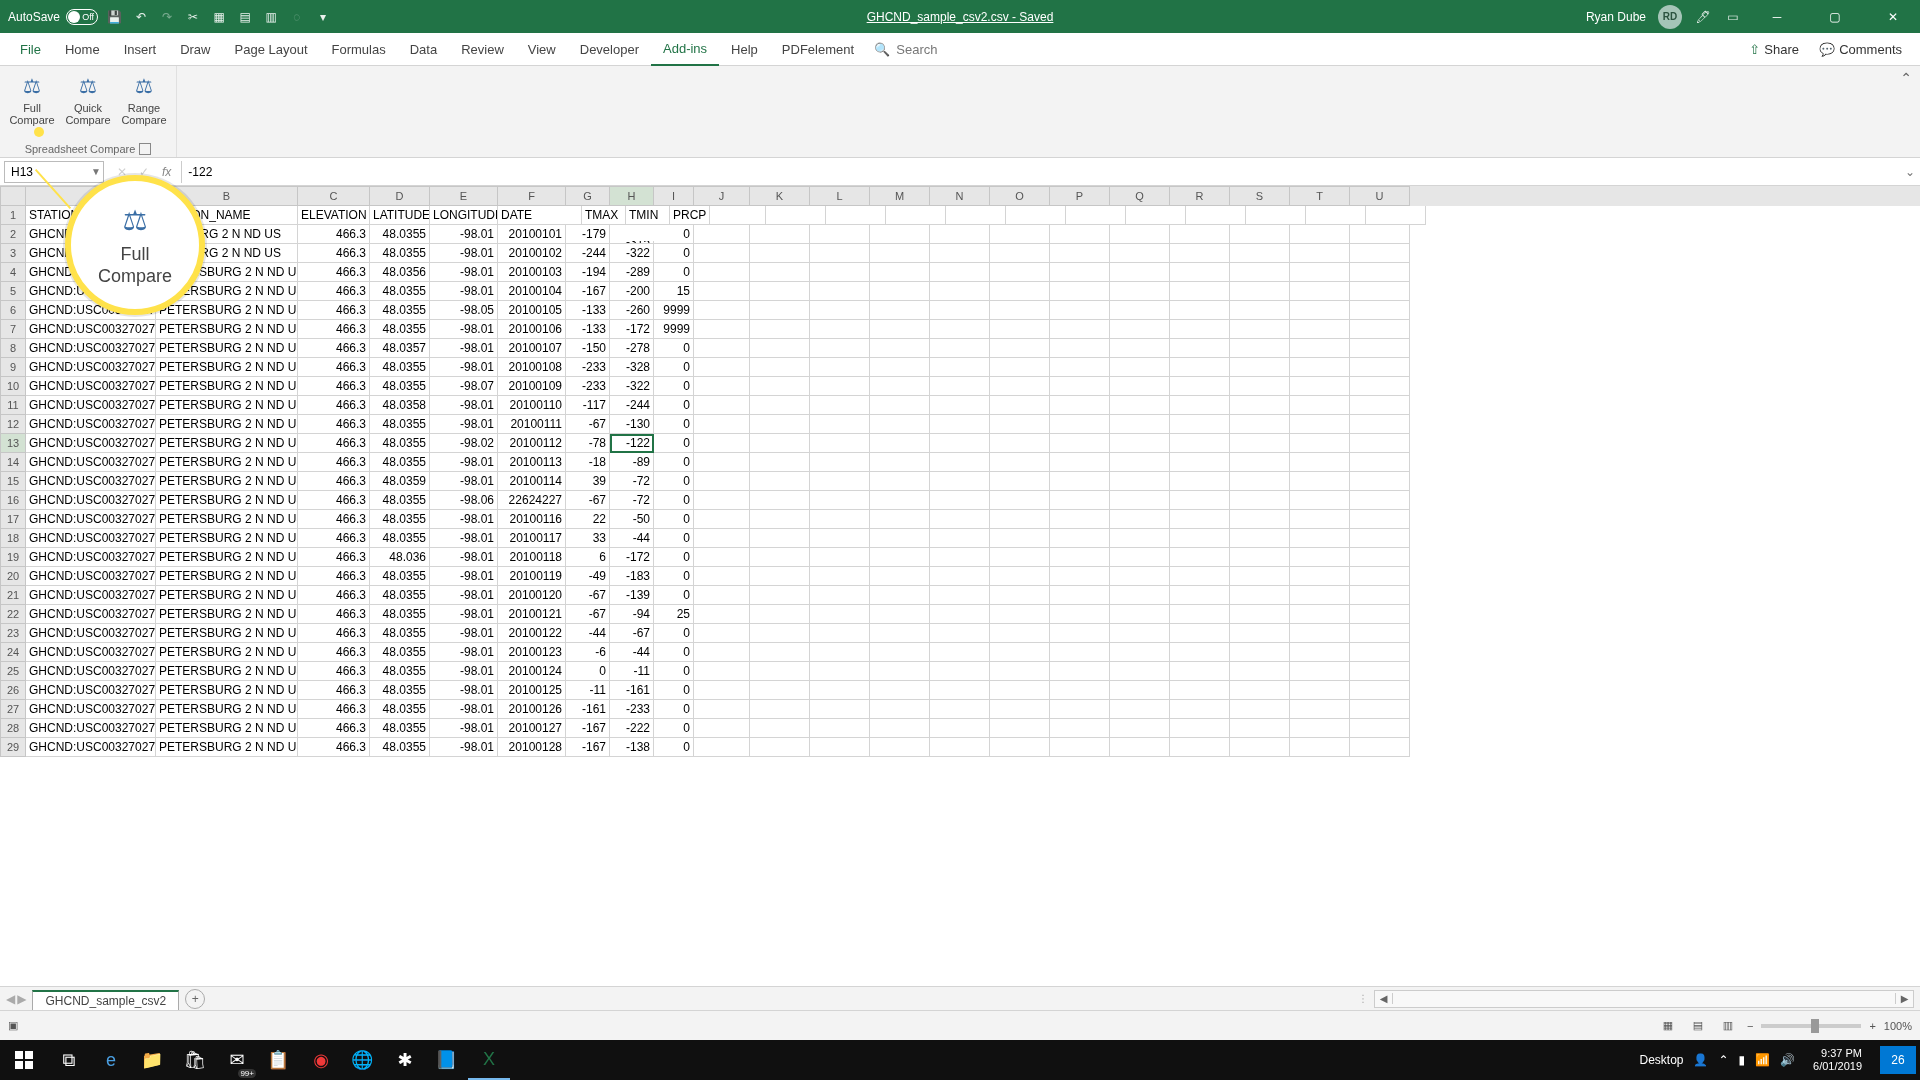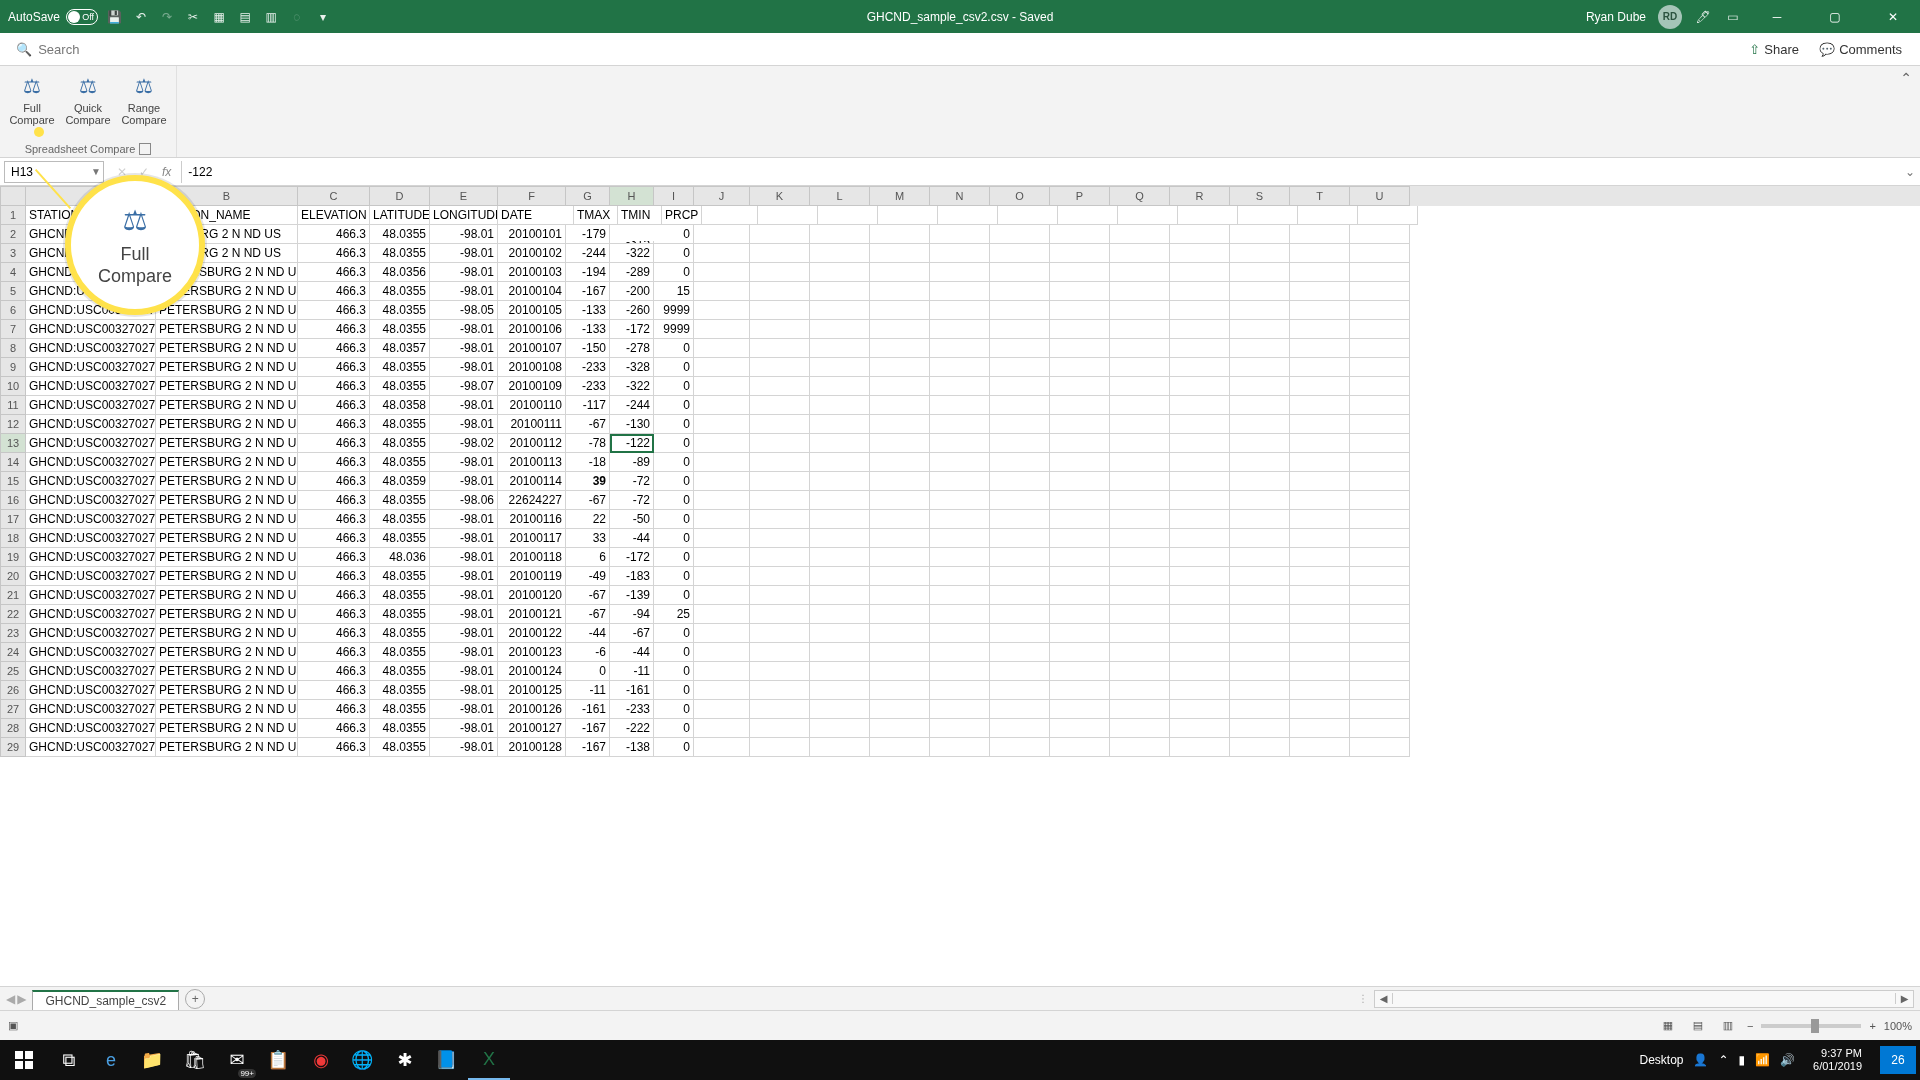--- a/index.html
+++ b/index.html
@@ -5,21 +5,21 @@
 * { margin: 0; padding: 0; box-sizing: border-box; font-family: 'Segoe UI', Tahoma, sans-serif; user-select: none; }
 body { width: 1920px; height: 1080px; overflow: hidden; background: #fff; transform-origin: top left; }
 
 
 .titlebar { height: 33px; background: #217346; display: flex; align-items: center; color: #fff; font-size: 12px; position: relative; }
 .titlebar .left { display: flex; align-items: center; gap: 8px; padding-left: 8px; }
 .autosave { display: flex; align-items: center; gap: 6px; }
 .autosave-toggle { width: 32px; height: 16px; border: 1px solid #fff; border-radius: 8px; display: flex; align-items: center; padding: 1px; }
 .autosave-toggle .dot { width: 12px; height: 12px; background: #fff; border-radius: 50%; margin-left: auto; }
 .qat-icon { width: 18px; height: 18px; display:flex; align-items:center; justify-content:center; opacity:.9; }
-.titlebar .center { position: absolute; left: 50%; transform: translateX(-50%); }
+.titlebar .center { position: absolute; left: 50%; transform: translateX(-50%); text-decoration: underline; }
 .titlebar .right { margin-left: auto; display: flex; align-items: center; gap: 12px; padding-right: 4px; }
 .user-badge { width: 24px; height: 24px; border-radius: 50%; background: #a5c5b8; color: #2b5240; display:flex; align-items:center; justify-content:center; font-size:10px; font-weight:600; }
 .winbtn { width: 46px; height: 33px; display:flex; align-items:center; justify-content:center; }
 
 
 .menubar { height: 33px; background: #fff; border-bottom: 1px solid #d4d4d4; display: flex; align-items: center; font-size: 13px; padding-left: 8px; position: relative; }
 .menubar .tab { padding: 0 12px; height: 33px; display:flex; align-items:center; color: #444; cursor:pointer; }
 .menubar .tab.file { background: transparent; color:#217346; }
 .menubar .tab.active { color: #217346; border-bottom: 2px solid #217346; font-weight: 400; }
 .menubar .search { display:flex; align-items:center; gap:6px; color:#777; margin-left: 8px; }
@@ -119,20 +119,35 @@
     <div class="user-badge">RD</div>
     <span class="qat-icon">🖊</span>
     <span class="qat-icon">▭</span>
     <div class="winbtn">─</div>
     <div class="winbtn">▢</div>
     <div class="winbtn">✕</div>
   </div>
 </div>
 
 <div class="menubar">
+  <div id="menu-tabs" style="display: flex;">
+      <div class="tab file">File</div>
+      <div class="tab">Home</div>
+      <div class="tab">Insert</div>
+      <div class="tab">Draw</div>
+      <div class="tab">Page Layout</div>
+      <div class="tab">Formulas</div>
+      <div class="tab">Data</div>
+      <div class="tab">Review</div>
+      <div class="tab">View</div>
+      <div class="tab">Developer</div>
+      <div class="tab active">Add-ins</div>
+      <div class="tab">Help</div>
+      <div class="tab">PDFelement</div>
+    </div>
   <div class="search">
     <span>🔍</span>
     <span>Search</span>
   </div>
   <div class="rightbtns">
     <div class="share-btn">
       <span style="color:#217346">⇧</span>
       <span>Share</span>
     </div>
     <div class="share-btn">
@@ -218,21 +233,21 @@
       <div class="colh" style="width: 60px;">U</div>
     </div>
   <div class="rows" id="rows">
       <div class="row">
         <div class="rowh">1</div>
         <div class="cell" style="width: 130px;">STATION</div>
         <div class="cell" style="width: 142px;">STATION_NAME</div>
         <div class="cell" style="width: 72px;">ELEVATION</div>
         <div class="cell" style="width: 60px;">LATITUDE</div>
         <div class="cell" style="width: 68px;">LONGITUDE</div>
-        <div class="cell" style="width: 76px;">DATE</div>
+        <div class="cell" style="width: 84px;">DATE</div>
         <div class="cell" style="width: 44px;">TMAX</div>
         <div class="cell" style="width: 44px;">TMIN</div>
         <div class="cell" style="width: 40px;">PRCP</div>
         <div class="cell" style="width: 56px;"></div>
         <div class="cell" style="width: 60px;"></div>
         <div class="cell" style="width: 60px;"></div>
         <div class="cell" style="width: 60px;"></div>
         <div class="cell" style="width: 60px;"></div>
         <div class="cell" style="width: 60px;"></div>
         <div class="cell" style="width: 60px;"></div>
@@ -555,21 +570,21 @@
         <div class="cell" style="width: 60px;"></div>
       </div>
       <div class="row">
         <div class="rowh">15</div>
         <div class="cell" style="width: 130px;">GHCND:USC00327027</div>
         <div class="cell" style="width: 142px;">PETERSBURG 2 N ND US</div>
         <div class="cell r" style="width: 72px;">466.3</div>
         <div class="cell r" style="width: 60px;">48.0359</div>
         <div class="cell r" style="width: 68px;">-98.01</div>
         <div class="cell r" style="width: 68px;">20100114</div>
-        <div class="cell r" style="width: 44px; font-weight: bold;">39</div>
+        <div class="cell r" style="width: 44px;">39</div>
         <div class="cell r" style="width: 44px;">-72</div>
         <div class="cell r" style="width: 40px;">0</div>
         <div class="cell" style="width: 56px;"></div>
         <div class="cell" style="width: 60px;"></div>
         <div class="cell" style="width: 60px;"></div>
         <div class="cell" style="width: 60px;"></div>
         <div class="cell" style="width: 60px;"></div>
         <div class="cell" style="width: 60px;"></div>
         <div class="cell" style="width: 60px;"></div>
         <div class="cell" style="width: 60px;"></div>

